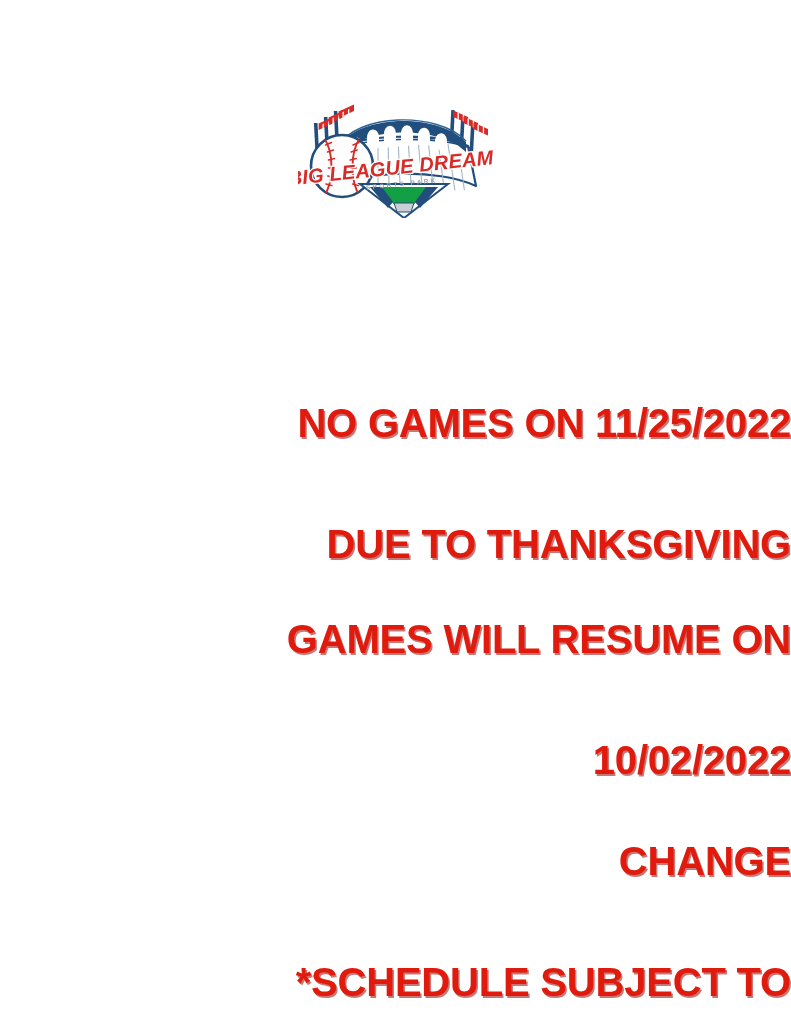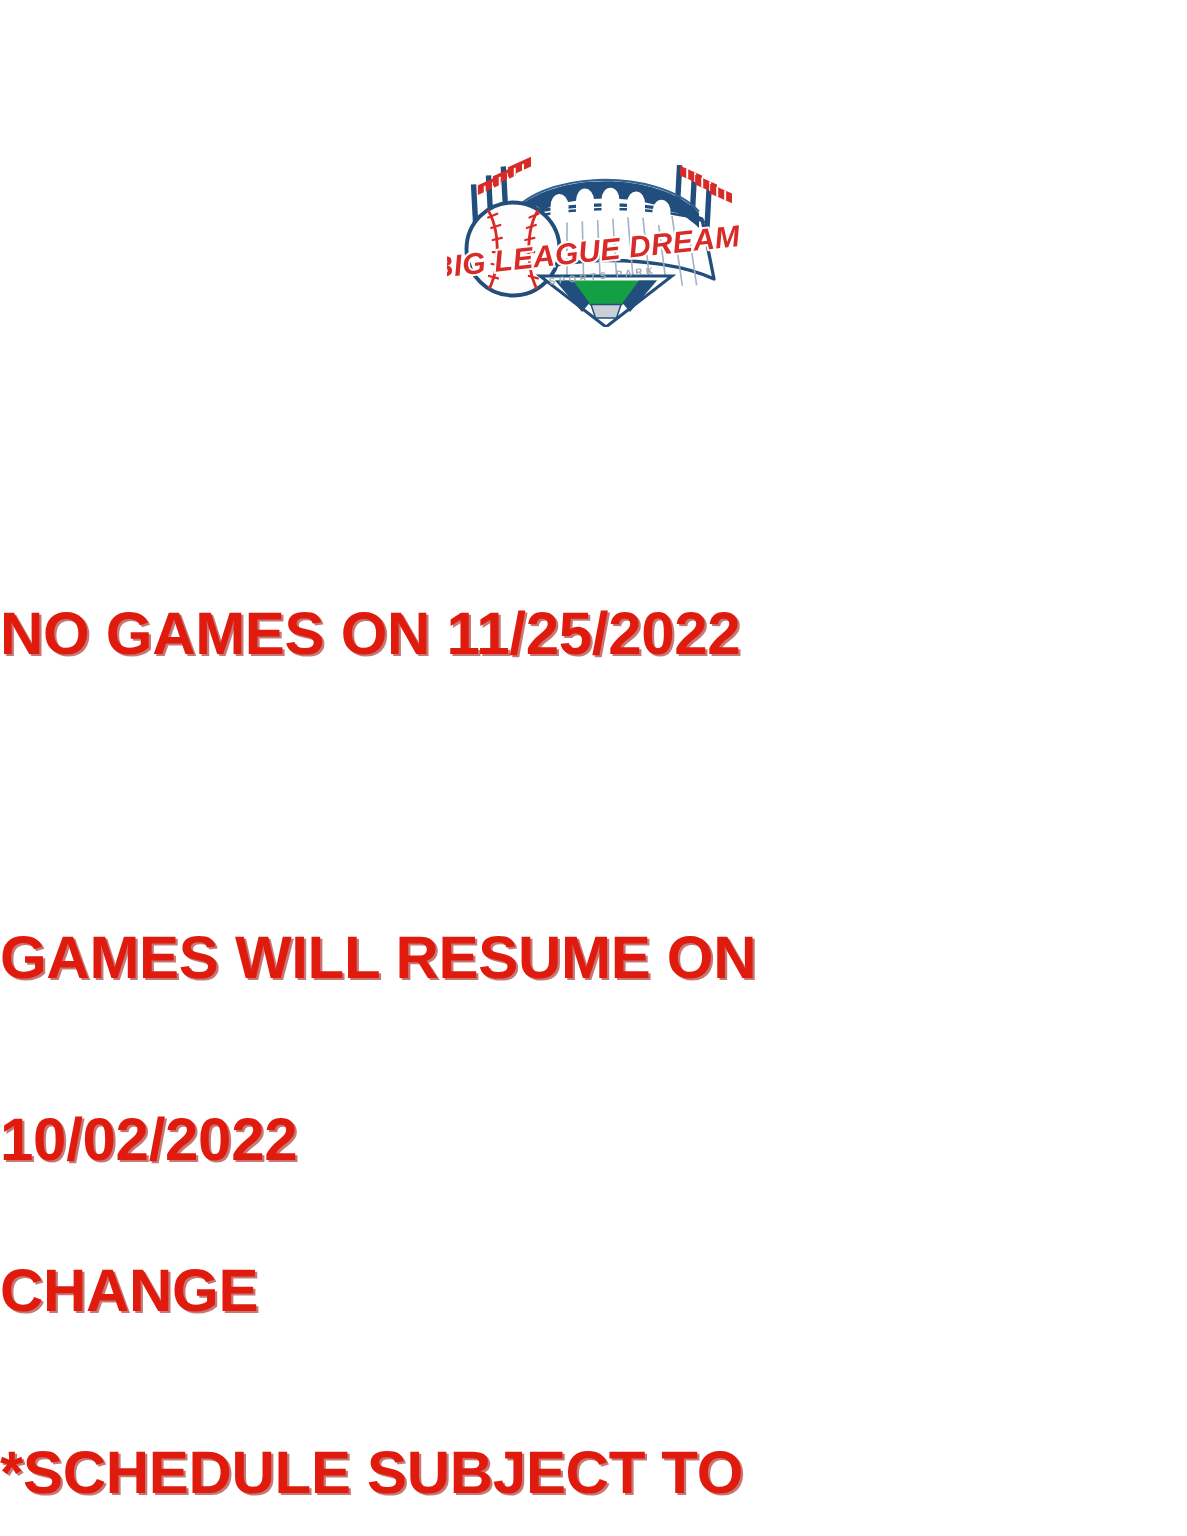--- a/index.html
+++ b/index.html
@@ -38,21 +38,21 @@
     display: block;
     width: 196px;
     height: 128px;
   }
 
   
   .notice {
     position: absolute;
     left: 0;
     right: 0;
-    text-align: left;
+    text-align: right;
     color: #E01B0D;
     font-family: "Liberation Sans", sans-serif;
     font-weight: bold;
     font-size: 40px;
     line-height: 1.52;
     letter-spacing: -0.2px;
     text-shadow: 1.5px 1.5px 0px rgba(150, 10, 5, 0.55);
     white-space: pre-line;
   }
 
@@ -193,20 +193,21 @@
 
       <g>
         <text x="100" y="84" text-anchor="middle" transform="rotate(-6 100 84)" font-family="'Liberation Sans', sans-serif" font-size="20" font-weight="bold" font-style="italic" letter-spacing="0.2" fill="#D82A26" stroke="#ffffff" stroke-width="2.6" paint-order="stroke">BIG LEAGUE DREAMS</text>
         <text x="104" y="96" text-anchor="middle" transform="rotate(-6 104 96)" font-family="'Liberation Sans', sans-serif" font-size="6.4" font-weight="bold" letter-spacing="2.4" fill="#9AA7B4">SPORTS PARK</text>
       </g>
     </svg>
   </div>
 
   <div class="notice block-1">
     <span class="line">NO GAMES ON 11/25/2022</span>
+    <span class="line">DUE TO THANKSGIVING</span>
   </div>
 
   <div class="notice block-2">
     <span class="line">GAMES WILL RESUME ON</span>
     <span class="line">10/02/2022</span>
   </div>
 
   <div class="notice block-3">
     <span class="line">CHANGE</span>
     <span class="line">*SCHEDULE SUBJECT TO</span>

